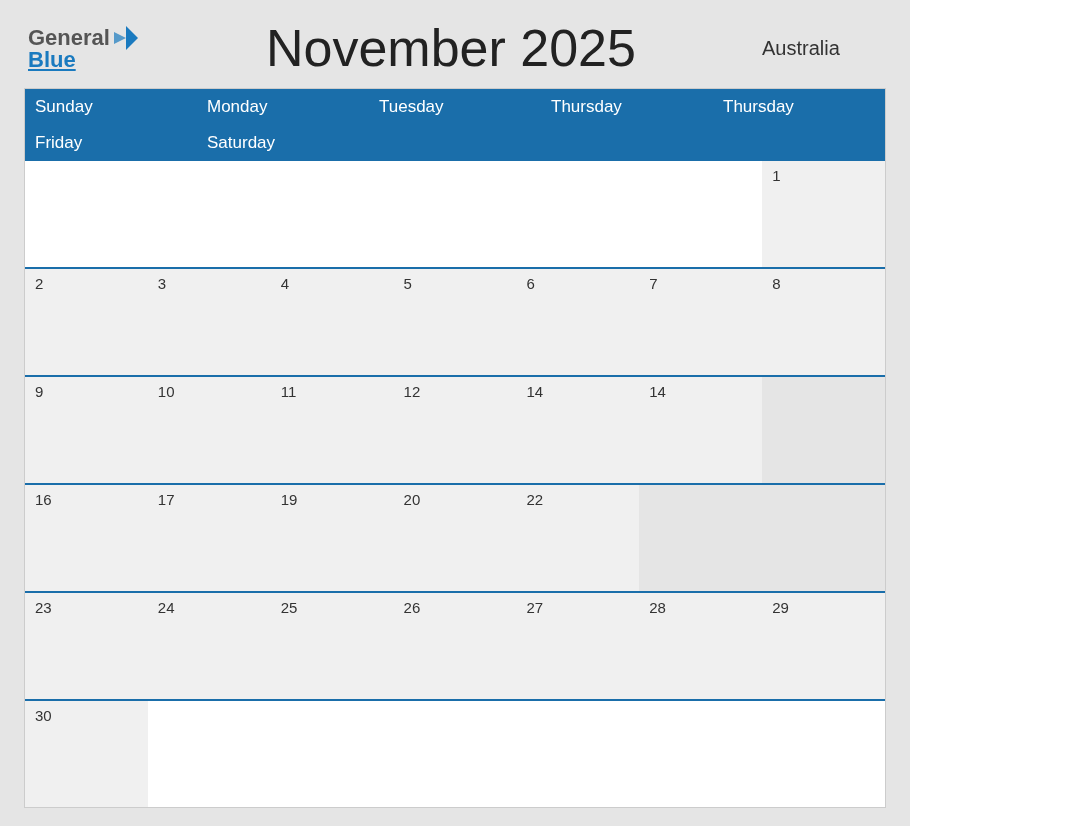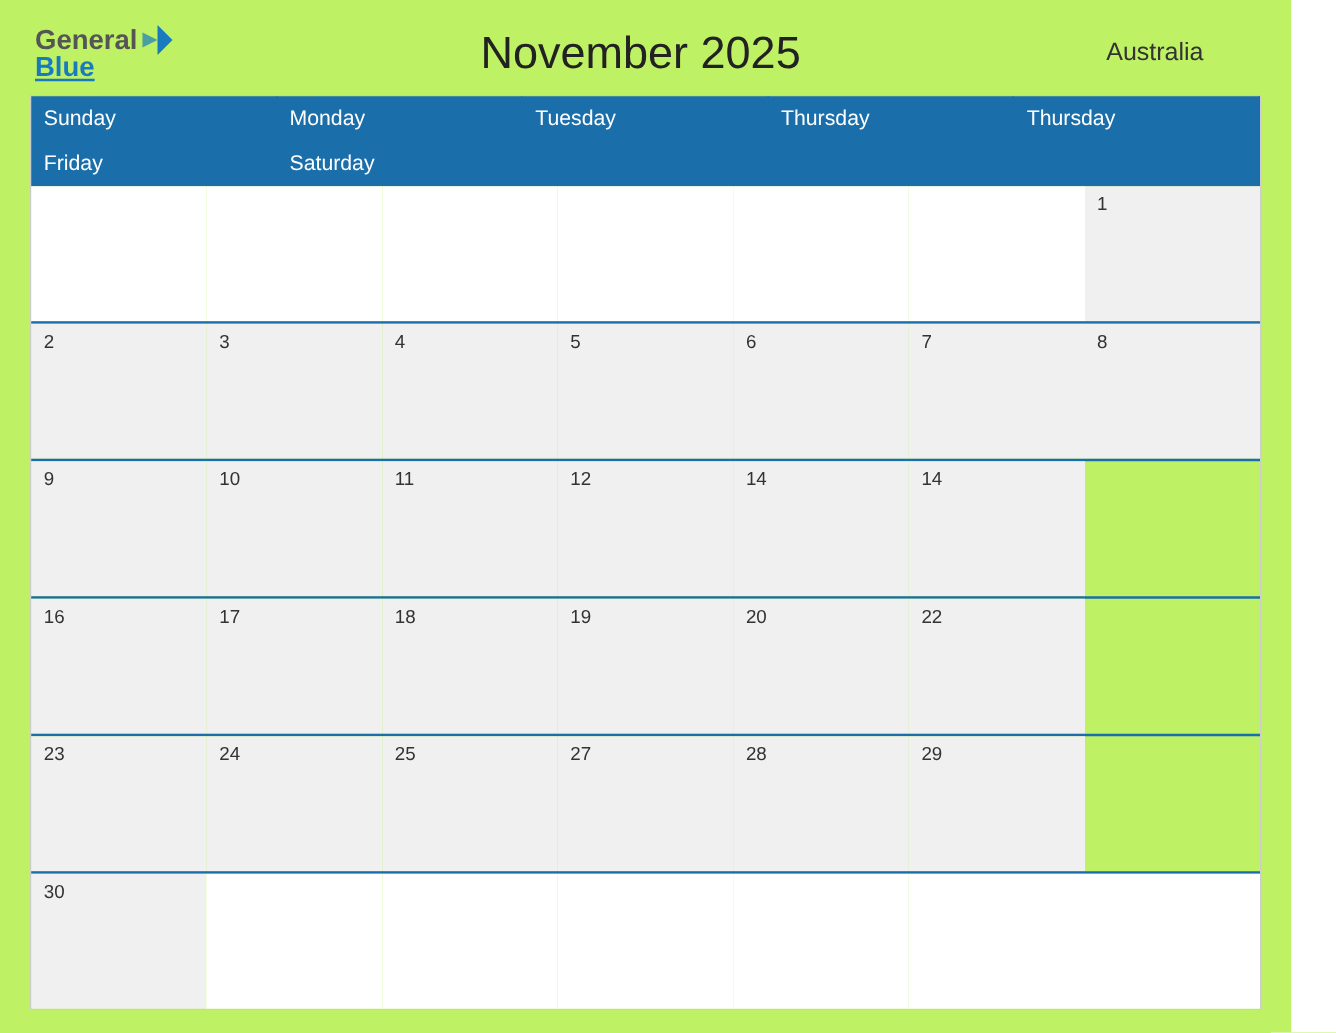--- a/index.html
+++ b/index.html
@@ -4,23 +4,23 @@
   <style>
     * { box-sizing: border-box; margin: 0; padding: 0; }
     body {
       font-family: Arial, sans-serif;
       background: #fff;
       width: 1069px;
       height: 826px;
       overflow: hidden;
     }
     .page {
-      width: 1033px;
+      width: 910px;
       height: 826px;
-      background: #bef264;
+      background: #e5e5e5;
       padding: 18px 24px 18px 24px;
       display: flex;
       flex-direction: column;
     }
     .header {
       display: flex;
       align-items: center;
       justify-content: space-between;
       margin-bottom: 10px;
       padding: 0 4px;
@@ -42,21 +42,21 @@
       color: #1a7abf;
       font-family: Arial, sans-serif;
       text-decoration: underline;
     }
     .logo-icon {
       width: 28px;
       height: 28px;
       margin-left: 2px;
     }
     .month-title {
-      font-size: 36px;
+      font-size: 52px;
       font-weight: normal;
       color: #222;
       font-family: Arial, sans-serif;
       text-align: center;
       flex: 1;
     }
     .country {
       font-size: 20px;
       color: #333;
       font-family: Arial, sans-serif;
@@ -206,41 +206,41 @@
           </div>
         </div>
         <div class="week-row">
           <div class="day-cell">
             <span class="day-number">16</span>
           </div>
           <div class="day-cell">
             <span class="day-number">17</span>
           </div>
           <div class="day-cell">
-            <span class="day-number">18</span>
-          </div>
-          <div class="day-cell">
             <span class="day-number">19</span>
           </div>
           <div class="day-cell">
             <span class="day-number">20</span>
           </div>
           <div class="day-cell">
             <span class="day-number">22</span>
           </div>
         </div>
         <div class="week-row">
           <div class="day-cell">
             <span class="day-number">23</span>
           </div>
           <div class="day-cell">
             <span class="day-number">24</span>
           </div>
           <div class="day-cell">
             <span class="day-number">25</span>
+          </div>
+          <div class="day-cell">
+            <span class="day-number">26</span>
           </div>
           <div class="day-cell">
             <span class="day-number">27</span>
           </div>
           <div class="day-cell">
             <span class="day-number">28</span>
           </div>
           <div class="day-cell">
             <span class="day-number">29</span>
           </div>

